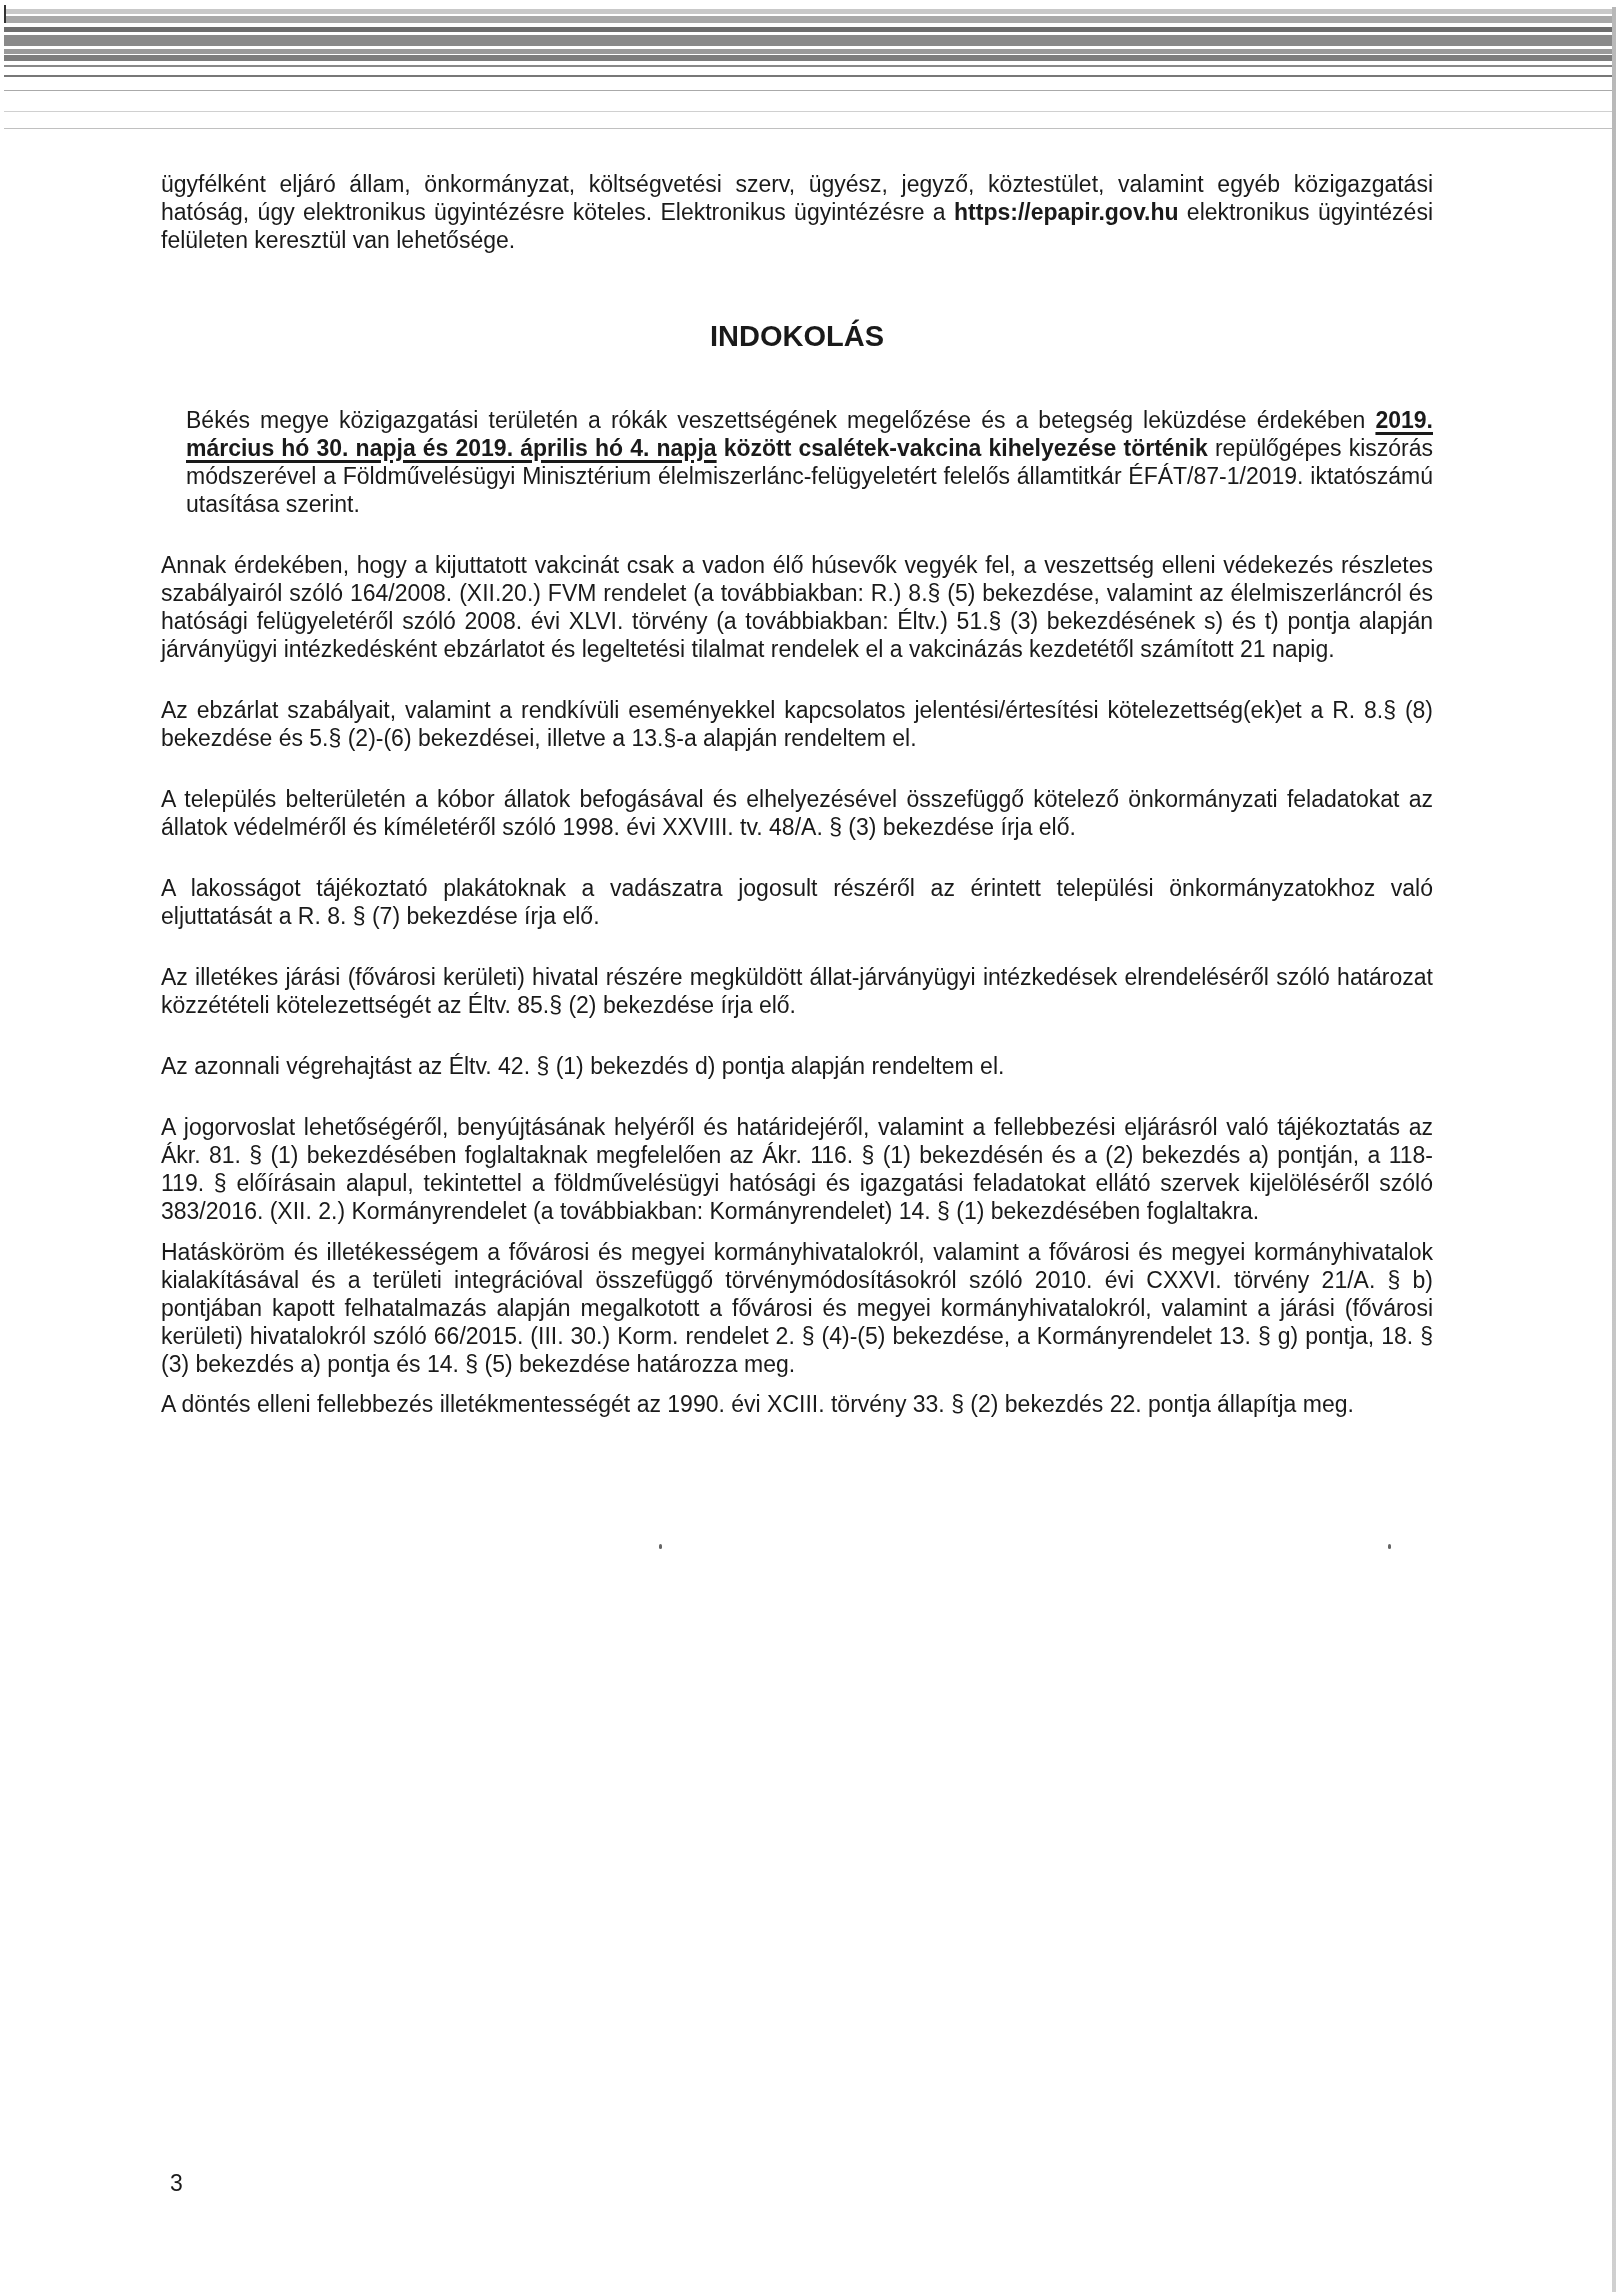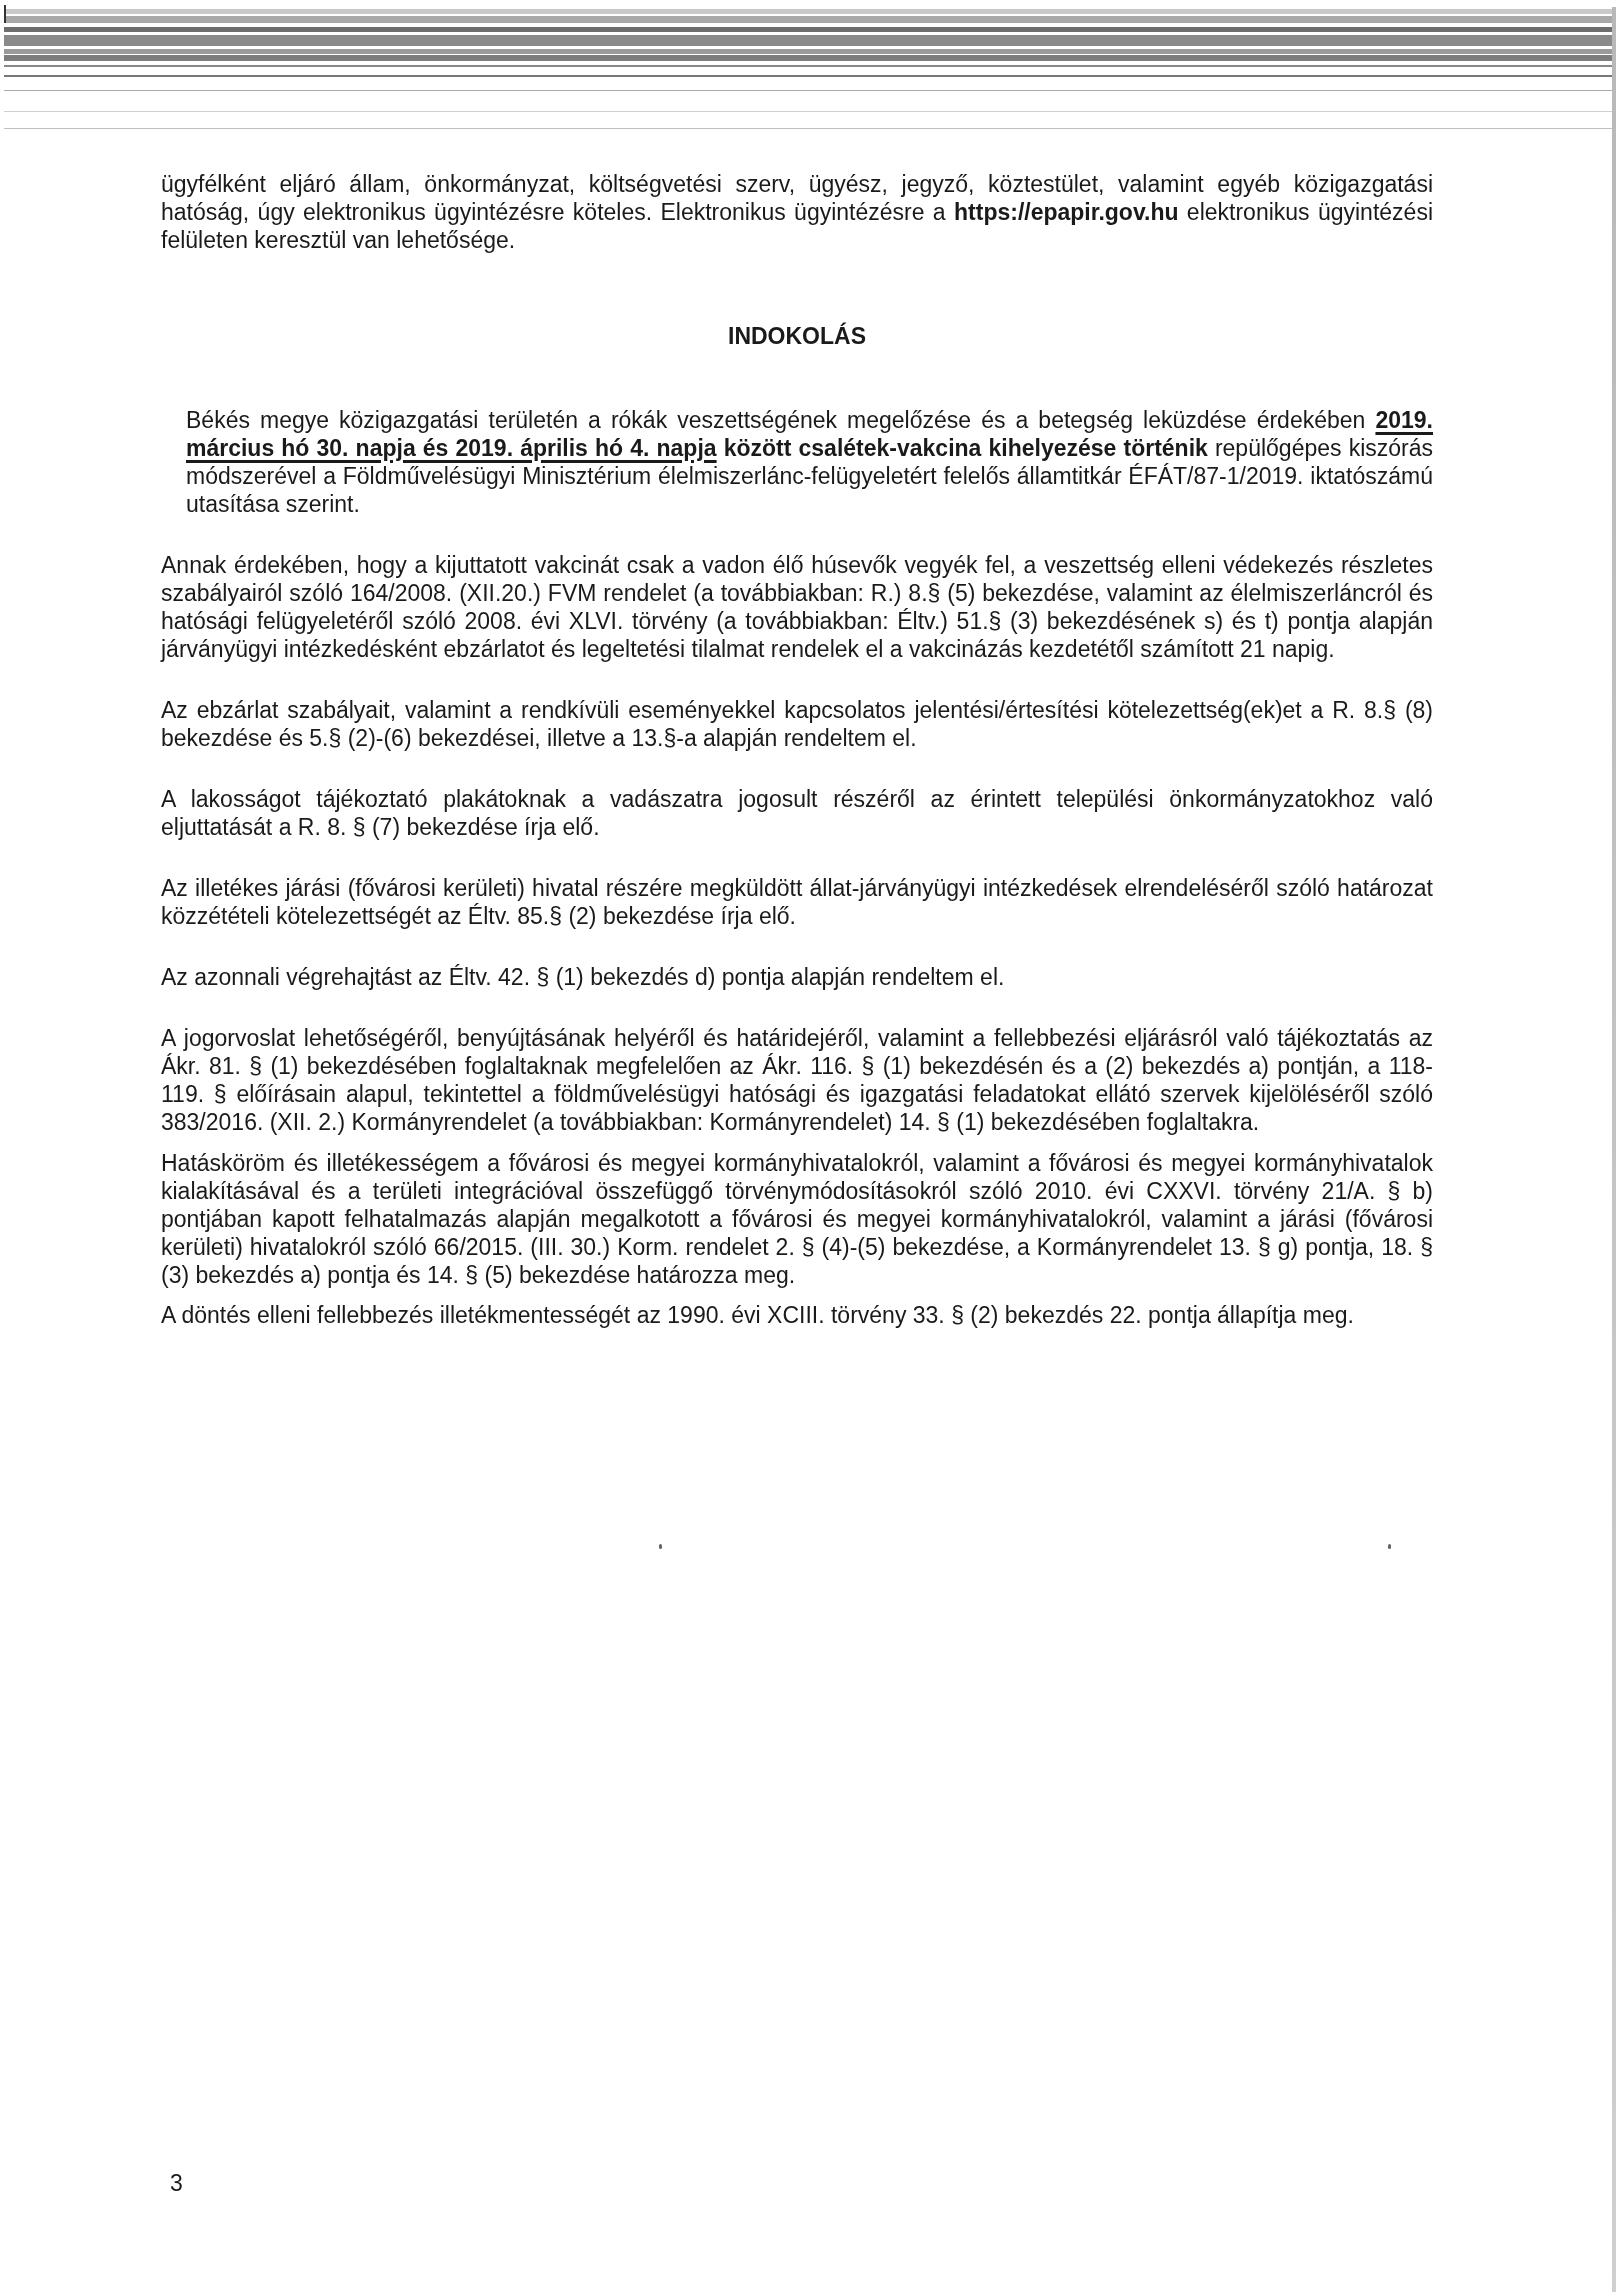--- a/index.html
+++ b/index.html
@@ -6,21 +6,21 @@
     body { width: 1621px; height: 2293px; position: relative; overflow: hidden;
            font-family: "Liberation Sans", sans-serif; color: #1a1a1a; }
     .scan-header { position: absolute; left: 3.6px; top: 5.4px; width: 1608px; height: 125px; }
     .scan-band { position: absolute; left: 0; right: 0; }
     .right-edge { position: absolute; top: 7.2px; right: 5.4px; width: 3.6px; height: 2286px;
                   background: linear-gradient(#b8b8b8, #d0d0d0); }
     .page { position: absolute; left: 161px; top: 170px; width: 1272px; font-size: 23px; line-height: 28px; }
     .p { margin: 0; text-align: justify; }
     .b { font-weight: bold; }
     .u { text-decoration: underline; text-decoration-thickness: 2.7px; text-underline-offset: 3.6px; }
-    .heading { text-align: center; font-weight: bold; font-size: 23px; }
+    .heading { text-align: center; font-weight: bold; font-size: 29px; }
     .page-number { position: absolute; left: 170px; top: 2170px; font-size: 23px; }
     .speck { position: absolute; width: 2.7px; height: 5.4px; background: #666; border-radius: 1.8px; }
   </style>
 </head>
 <body>
 
 <div class="scan-header">
   <div class="scan-band" style="top:3.6px;height:5.4px;background:#c9c9c9;"></div>
   <div class="scan-band" style="top:10.7px;height:7.2px;background:#a9a9a9;"></div>
   <div class="scan-band" style="top:21.5px;height:5.4px;background:#6e6e6e;"></div>
@@ -41,20 +41,21 @@
     <span>ügyfélként eljáró állam, önkormányzat, költségvetési szerv, ügyész, jegyző, köztestület, valamint egyéb közigazgatási hatóság, úgy elektronikus ügyintézésre köteles. Elektronikus ügyintézésre a </span><span class="b">https://epapir.gov.hu</span><span> elektronikus ügyintézési felületen keresztül van lehetősége.</span>
   </p>
 
   <p class="heading" style="margin-top:68px;">INDOKOLÁS</p>
 
   <p class="p" style="margin-top:56px;margin-left:25px;">
     <span>Békés megye közigazgatási területén a rókák veszettségének megelőzése és a betegség leküzdése érdekében </span><span class="b u">2019. március hó 30. napja és 2019. április hó 4. napja</span><span class="b"> között csalétek-vakcina kihelyezése történik</span><span> repülőgépes kiszórás módszerével a Földművelésügyi Minisztérium élelmiszerlánc-felügyeletért felelős államtitkár ÉFÁT/87-1/2019. iktatószámú utasítása szerint.</span>
   </p>
   <p class="p" style="margin-top:33px;">Annak érdekében, hogy a kijuttatott vakcinát csak a vadon élő húsevők vegyék fel, a veszettség elleni védekezés részletes szabályairól szóló 164/2008. (XII.20.) FVM rendelet (a továbbiakban: R.) 8.§ (5) bekezdése, valamint az élelmiszerláncról és hatósági felügyeletéről szóló 2008. évi XLVI. törvény (a továbbiakban: Éltv.) 51.§ (3) bekezdésének s) és t) pontja alapján járványügyi intézkedésként ebzárlatot és legeltetési tilalmat rendelek el a vakcinázás kezdetétől számított 21 napig.</p>
   <p class="p" style="margin-top:33px;">Az ebzárlat szabályait, valamint a rendkívüli eseményekkel kapcsolatos jelentési/értesítési kötelezettség(ek)et a R. 8.§ (8) bekezdése és 5.§ (2)-(6) bekezdései, illetve a 13.§-a alapján rendeltem el.</p>
+  <p class="p" style="margin-top:33px;">A település belterületén a kóbor állatok befogásával és elhelyezésével összefüggő kötelező önkormányzati feladatokat az állatok védelméről és kíméletéről szóló 1998. évi XXVIII. tv. 48/A. § (3) bekezdése írja elő.</p>
   <p class="p" style="margin-top:33px;">A lakosságot tájékoztató plakátoknak a vadászatra jogosult részéről az érintett települési önkormányzatokhoz való eljuttatását a R. 8. § (7) bekezdése írja elő.</p>
   <p class="p" style="margin-top:33px;">Az illetékes járási (fővárosi kerületi) hivatal részére megküldött állat-járványügyi intézkedések elrendeléséről szóló határozat közzétételi kötelezettségét az Éltv. 85.§ (2) bekezdése írja elő.</p>
   <p class="p" style="margin-top:33px;">Az azonnali végrehajtást az Éltv. 42. § (1) bekezdés d) pontja alapján rendeltem el.</p>
   <p class="p" style="margin-top:33px;">A jogorvoslat lehetőségéről, benyújtásának helyéről és határidejéről, valamint a fellebbezési eljárásról való tájékoztatás az Ákr. 81. § (1) bekezdésében foglaltaknak megfelelően az Ákr. 116. § (1) bekezdésén és a (2) bekezdés a) pontján, a 118-119. § előírásain alapul, tekintettel a földművelésügyi hatósági és igazgatási feladatokat ellátó szervek kijelöléséről szóló 383/2016. (XII. 2.) Kormányrendelet (a továbbiakban: Kormányrendelet) 14. § (1) bekezdésében foglaltakra.</p>
   <p class="p" style="margin-top:12.5px;">Hatásköröm és illetékességem a fővárosi és megyei kormányhivatalokról, valamint a fővárosi és megyei kormányhivatalok kialakításával és a területi integrációval összefüggő törvénymódosításokról szóló 2010. évi CXXVI. törvény 21/A. § b) pontjában kapott felhatalmazás alapján megalkotott a fővárosi és megyei kormányhivatalokról, valamint a járási (fővárosi kerületi) hivatalokról szóló 66/2015. (III. 30.) Korm. rendelet 2. § (4)-(5) bekezdése, a Kormányrendelet 13. § g) pontja, 18. § (3) bekezdés a) pontja és 14. § (5) bekezdése határozza meg.</p>
   <p class="p" style="margin-top:12.5px;">A döntés elleni fellebbezés illetékmentességét az 1990. évi XCIII. törvény 33. § (2) bekezdés 22. pontja állapítja meg.</p>
 </div>
 
 <span class="speck" style="left:659px;top:1544px;"></span>
 <span class="speck" style="left:1388px;top:1544px;"></span>

